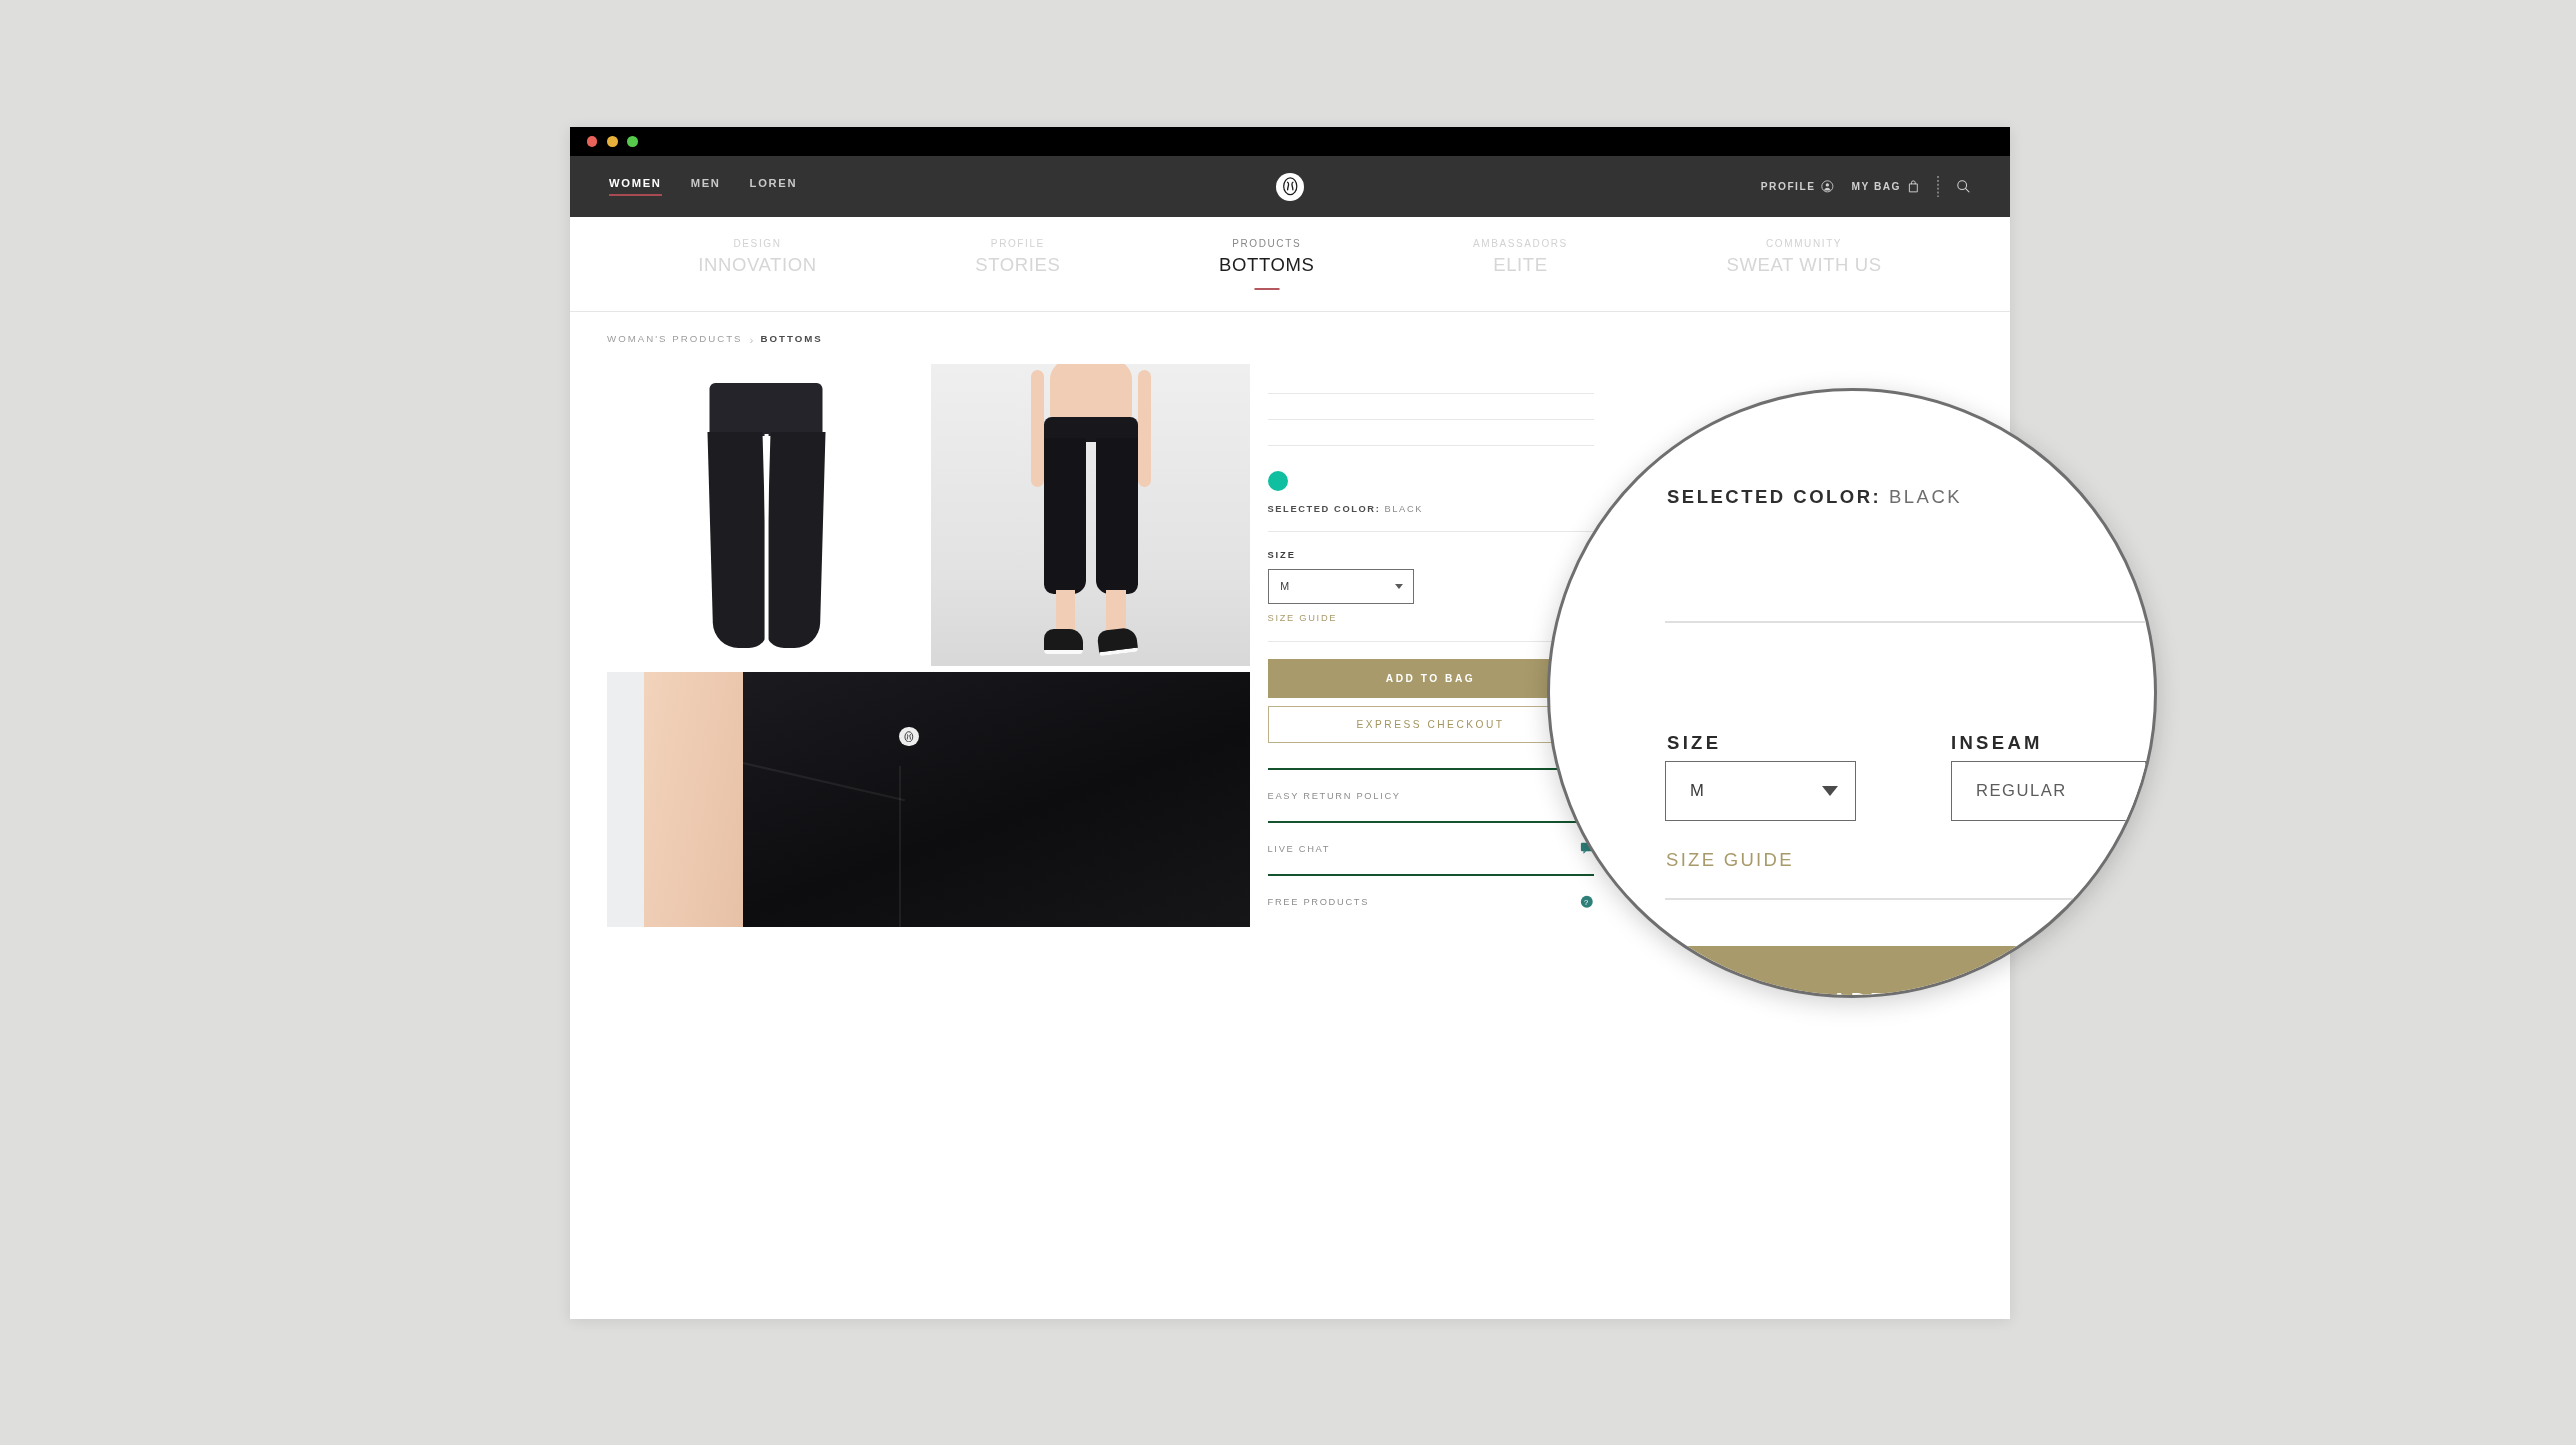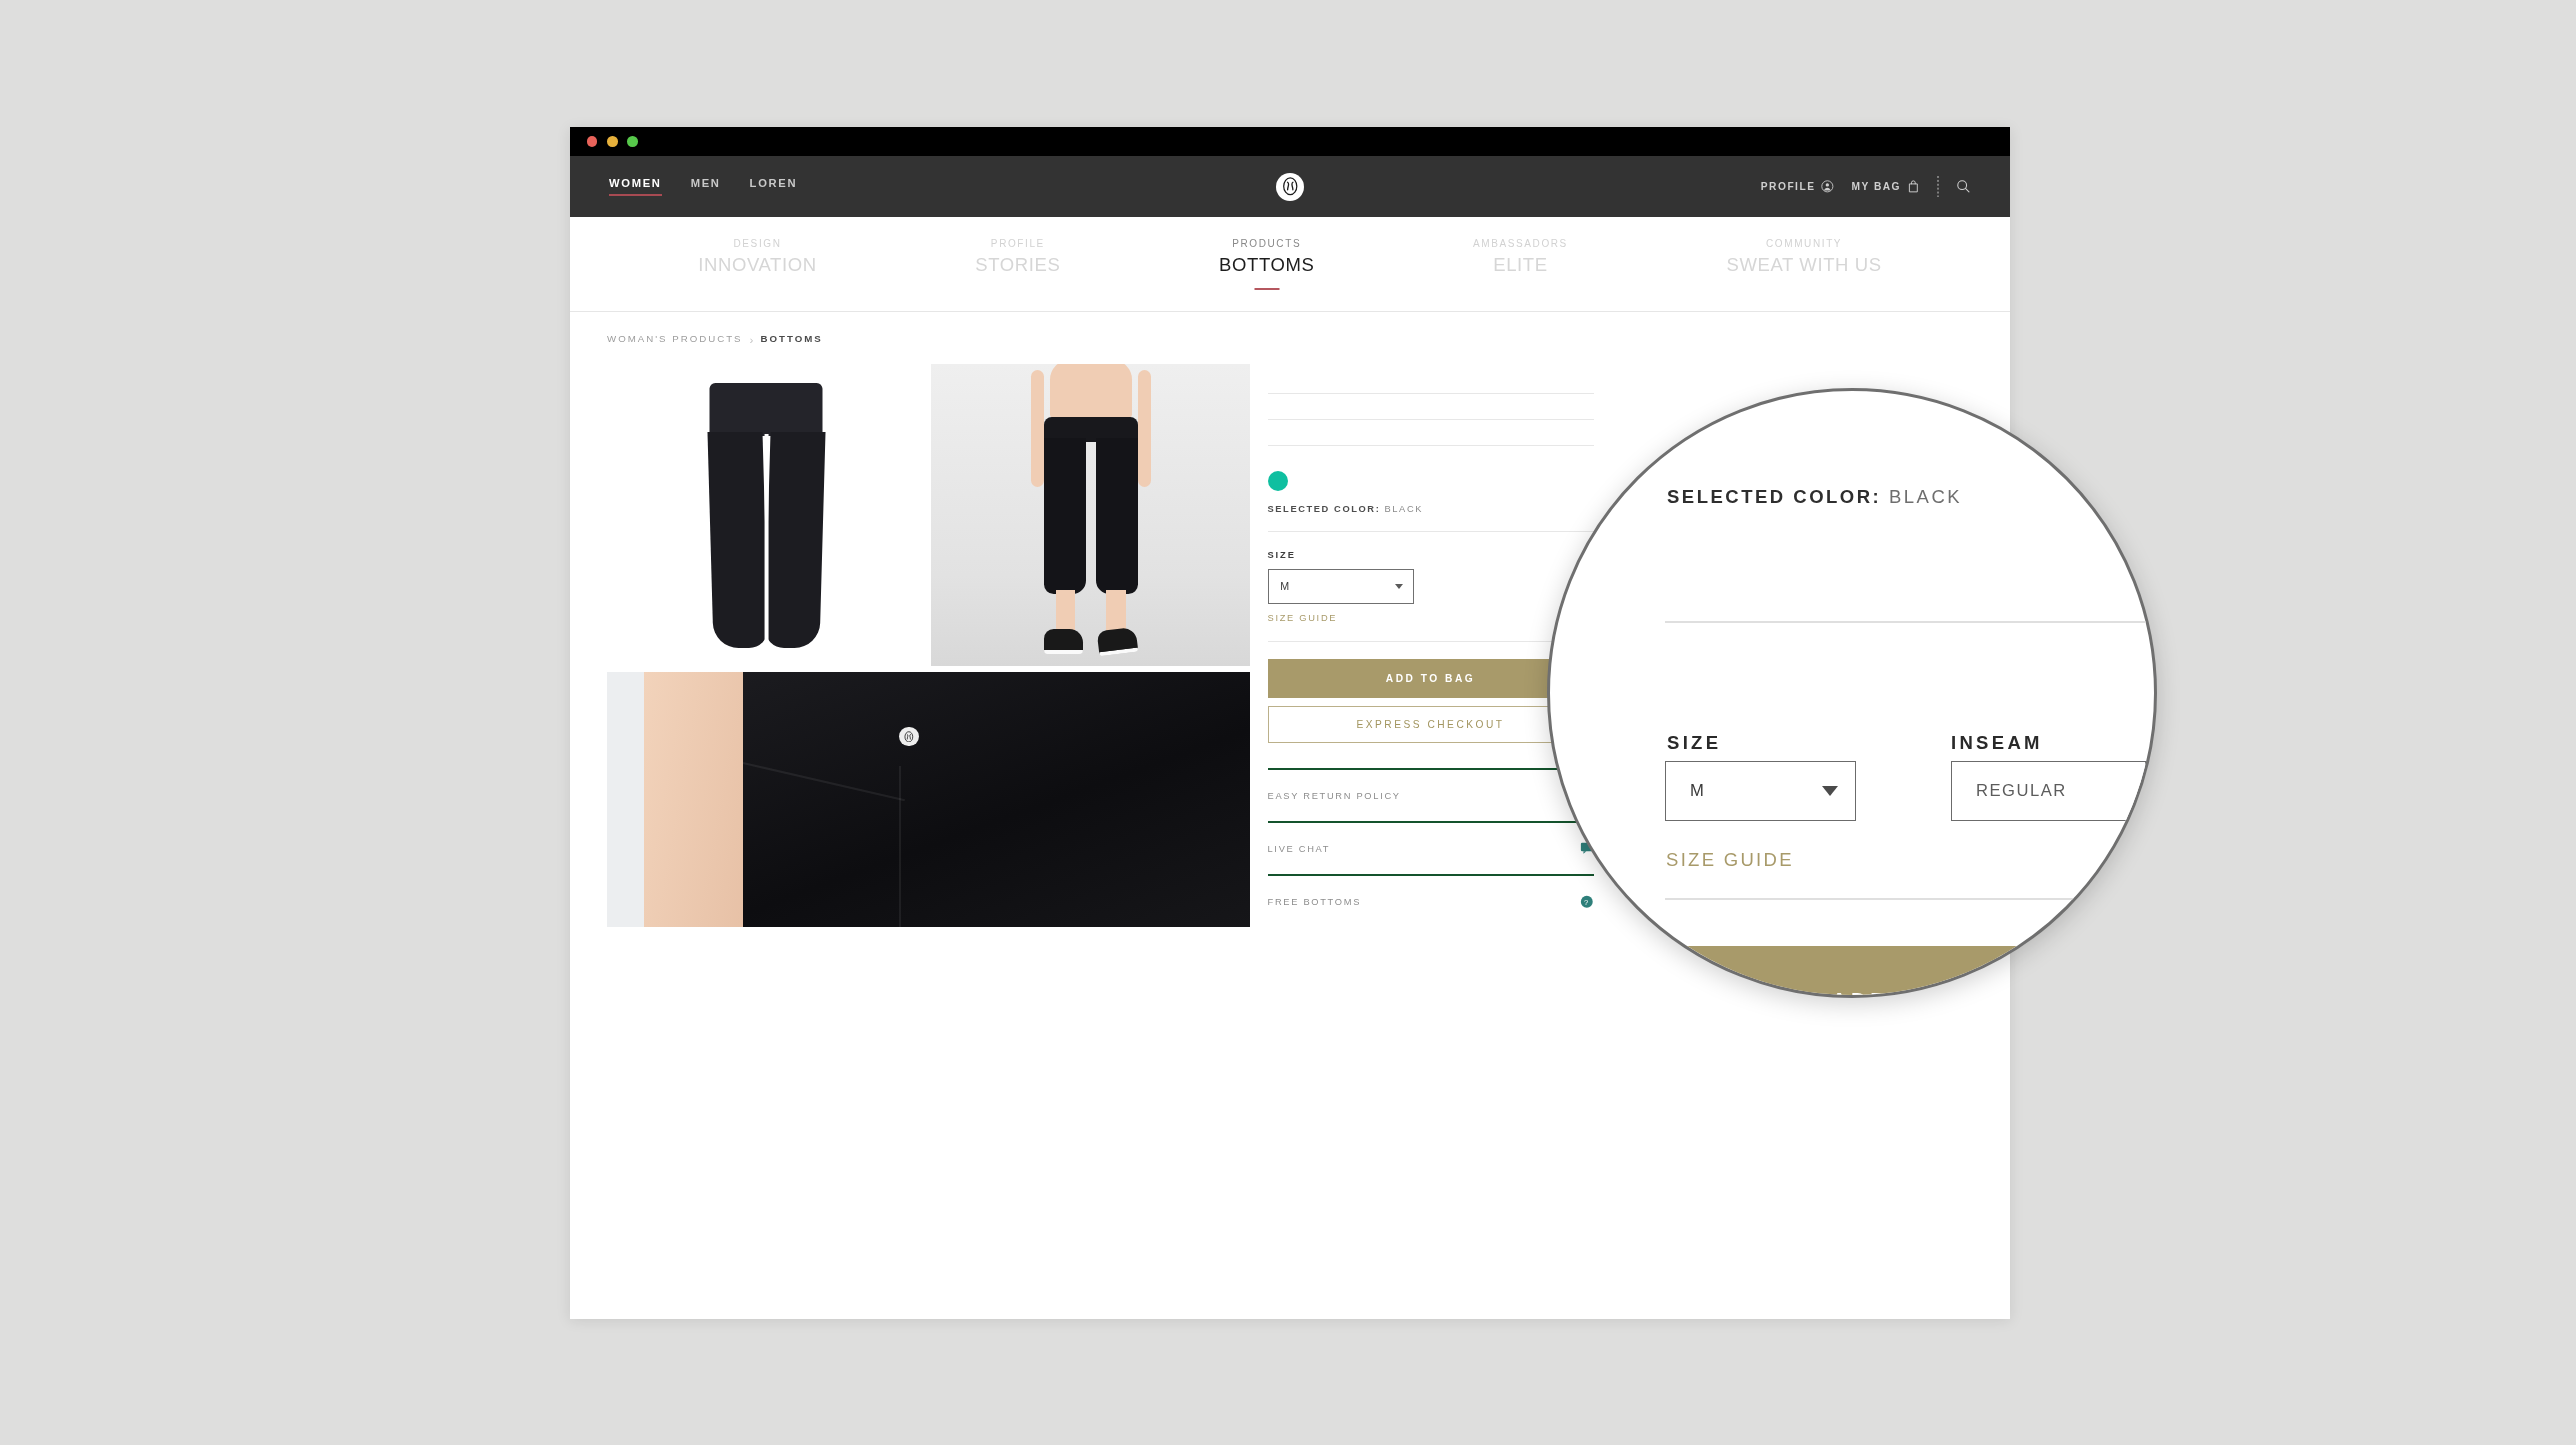--- a/index.html
+++ b/index.html
@@ -629,21 +629,21 @@
         <div class="info-row">
           <span>LIVE CHAT</span>
           <span class="ic">
             <svg width="13.6" height="12.7" viewBox="0 0 16 15">
               <rect x="1" y="1" width="14" height="10" rx="1.5" fill="#2e7f7a"></rect>
               <path d="M4 11 L4 14 L7.5 11 Z" fill="#2e7f7a"></path>
             </svg>
           </span>
         </div>
         <div class="info-row">
-          <span>FREE BOTTOMS</span>
+          <span>FREE PRODUCTS</span>
           <span class="ic">
             <svg width="13.6" height="13.6" viewBox="0 0 16 16" style="font-size:9.5px">
               <circle cx="8" cy="8" r="7" fill="#2e7f7a"></circle>
               <text x="8" y="11.5" font-size="9" fill="#ffffff" text-anchor="middle" font-family="Liberation Sans, sans-serif">?</text>
             </svg>
           </span>
         </div>
       </div>
 
     </div>

